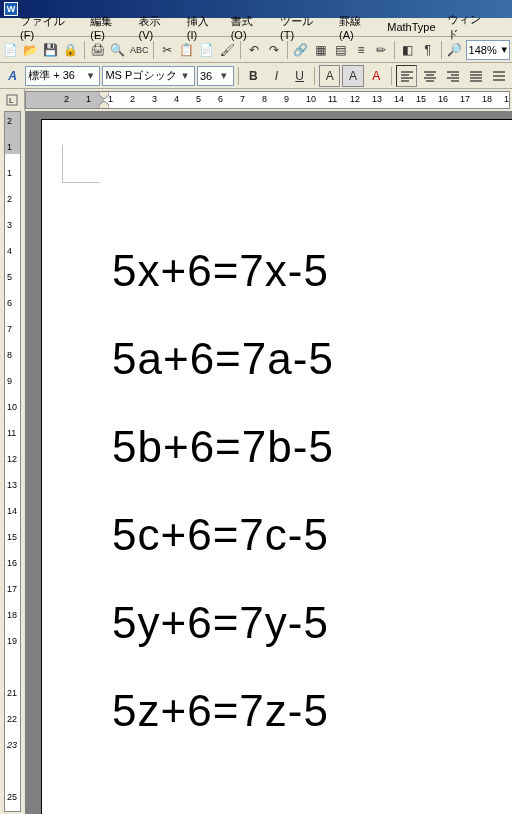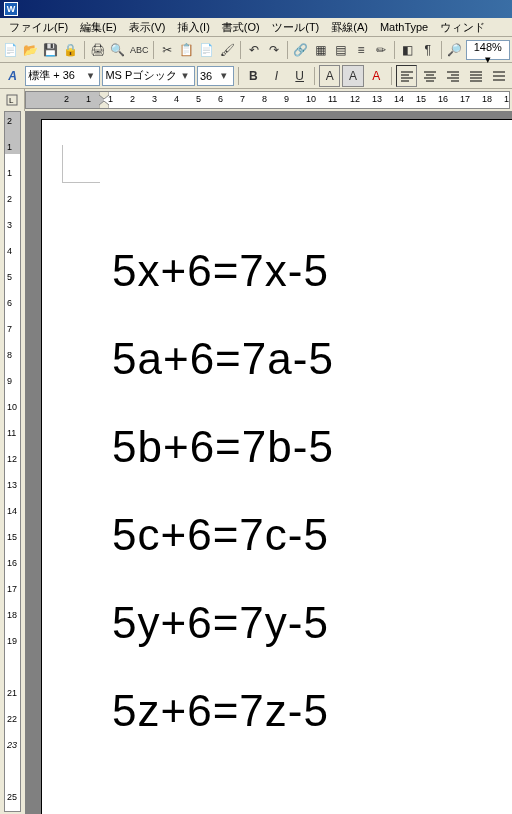--- a/index.html
+++ b/index.html
@@ -1,26 +1,26 @@
 <!DOCTYPE html>
 <html><head>
 <meta charset="utf-8">
 <style>
   * { margin: 0; padding: 0; box-sizing: border-box; }
   body { font-family: "MS UI Gothic", Tahoma, sans-serif; font-size: 11px; background: #808080; width: 512px; height: 814px; overflow: hidden; }
   .titlebar { background: linear-gradient(to right, #0a246a, #3a6ea5); color: #fff; height: 18px; display: flex; align-items: center; padding: 0 4px; font-weight: bold; font-size: 11px; }
   .titlebar .icon { width: 14px; height: 14px; background: #1b5fb5; border: 1px solid #fff; margin-right: 4px; display: flex; align-items: center; justify-content: center; color: #fff; font-size: 9px; }
-  .menubar { background: #ece9d8; border-bottom: 1px solid #aca899; height: 19px; display: flex; align-items: center; padding: 0 3px; }
+  .menubar { background: #ece9d8; border-bottom: 1px solid #aca899; height: 19px; display: flex; align-items: center; padding: 0 14px; }
   .menubar span { padding: 1px 6px; cursor: default; }
   .toolbar { background: #ece9d8; border-bottom: 1px solid #aca899; height: 26px; display: flex; align-items: center; padding: 0 2px; gap: 2px; }
   .btn { width: 22px; height: 22px; border: 1px solid transparent; display: flex; align-items: center; justify-content: center; font-size: 12px; color: #333; cursor: default; }
   .sep { width: 1px; height: 18px; background: #aca899; margin: 0 2px; }
   .combo { background: #fff; border: 1px solid #7f9db9; height: 20px; font-size: 11px; padding: 0 2px; display: flex; align-items: center; justify-content: space-between; }
   .combo .arrow { width: 14px; text-align: center; color: #444; }
-  .zoom-box { background: #fff; border: 1px solid #7f9db9; height: 20px; font-size: 11px; padding: 0 2px; display: flex; align-items: center; justify-content: space-between; flex-direction: column; }
+  .zoom-box { background: #fff; border: 1px solid #7f9db9; height: 20px; font-size: 11px; padding: 0 2px; display: flex; align-items: center; justify-content: space-between; }
   .ruler-area { background: #ece9d8; height: 22px; display: flex; }
   .ruler-corner { width: 25px; border-right: 1px solid #aca899; display: flex; align-items: center; justify-content: center; }
   .ruler-h { flex: 1; background: #fff; border: 1px solid #888; margin: 2px 2px 2px 0; position: relative; font-size: 9px; overflow: hidden; }
   .ruler-h .tick { position: absolute; top: 2px; color: #000; }
   .ruler-h .shade { position: absolute; top: 0; bottom: 0; background: #c0c0c0; }
   .indent { position: absolute; width: 10px; height: 8px; }
   .indent svg { display: block; }
   .workspace { display: flex; height: calc(814px - 18px - 19px - 26px - 26px - 22px); }
   .ruler-v { width: 25px; background: #ece9d8; display: flex; flex-direction: column; }
   .ruler-v-inner { background: #fff; border: 1px solid #888; margin: 0 2px 2px 4px; width: 17px; position: relative; flex: 1; font-size: 9px; overflow: hidden; }

